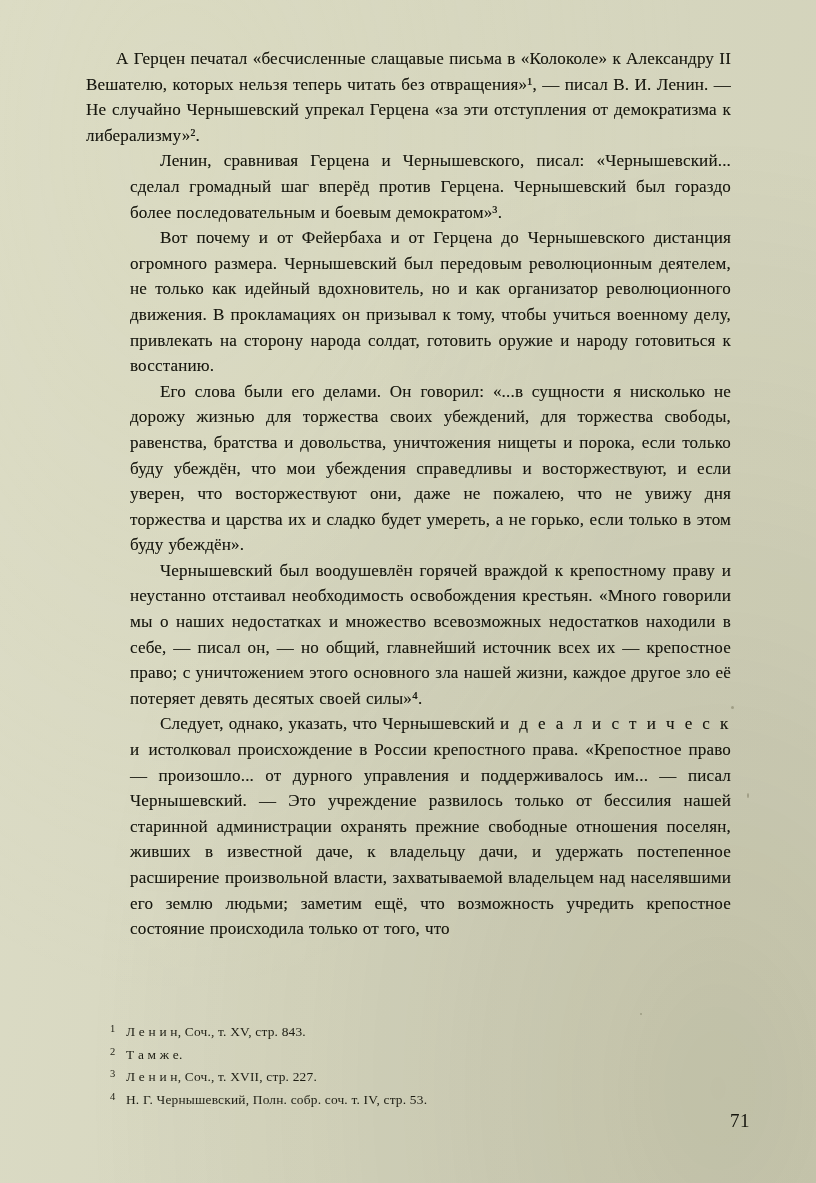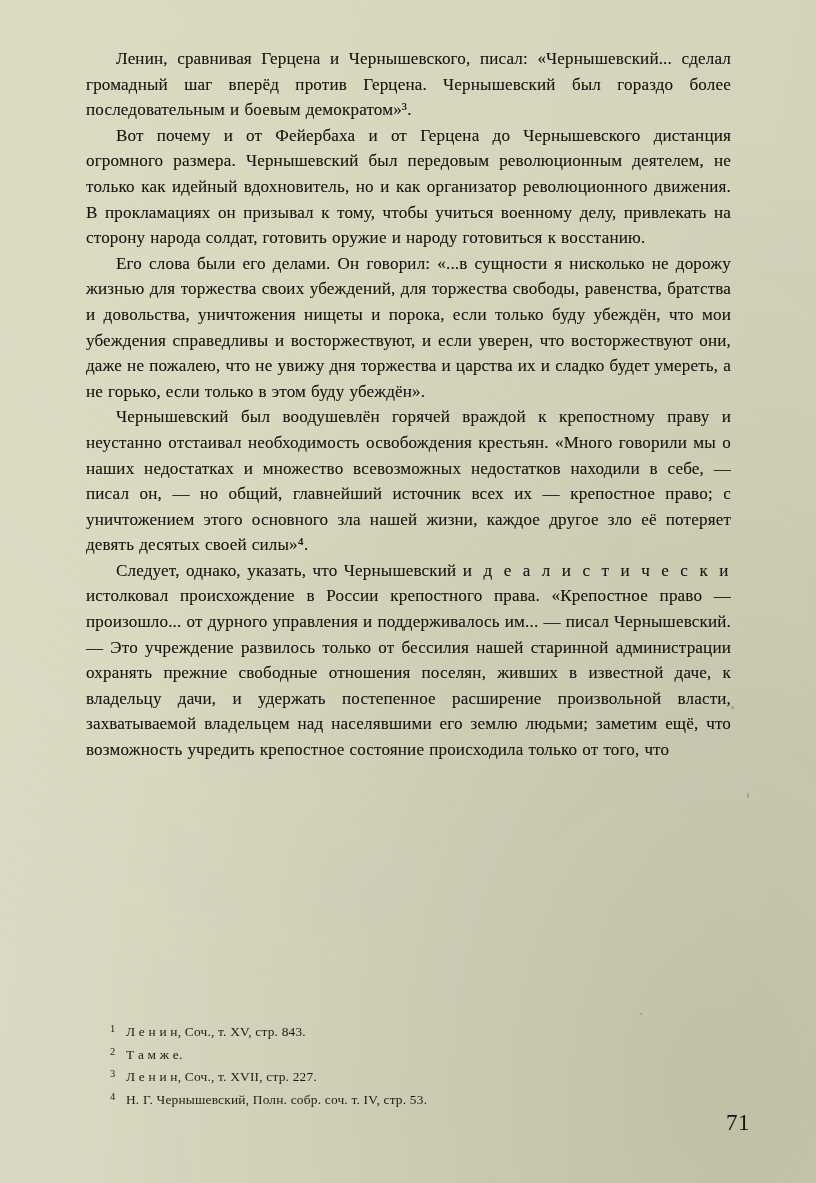--- a/index.html
+++ b/index.html
@@ -44,20 +44,21 @@
     line-height: 25.6px;
     text-align: justify;
     text-indent: 30px;
     letter-spacing: 0.15px;
     word-spacing: 0.6px;
     color: #17170f;
     text-shadow: 0 0 0.6px rgba(20,20,10,0.35);
   }
   p.para + p.para {
     margin-top: 0;
+    margin-left: 44px;
   }
   .footnotes {
     position: absolute;
     left: 110px;
     top: 1021px;
     width: 600px;
   }
   .footnote-row {
     display: flex;
     align-items: baseline;
@@ -78,38 +79,39 @@
     flex: 1 1 auto;
     white-space: nowrap;
   }
   .spaced {
     letter-spacing: 2.6px;
   }
   .page-number {
     position: absolute;
     right: 66px;
     top: 1110px;
-    font-size: 23px;
+    font-size: 19px;
     letter-spacing: 0.5px;
     color: #15150d;
     font-family: "Liberation Serif", serif;
   }
   .speck {
     position: absolute;
     background: rgba(70,66,40,0.30);
     border-radius: 50%;
     pointer-events: none;
   }
 </style>
 </head>
 <body>
 
 <div class="page">
 
   <div class="body-text">
+    <p class="para">А Герцен печатал «бесчисленные слащавые письма в «Колоколе» к Александру II Вешателю, которых нельзя теперь читать без отвращения»¹, — писал В. И. Ленин. — Не случайно Чернышевский упрекал Герцена «за эти отступления от демократизма к либерализму»².</p>
     <p class="para">Ленин, сравнивая Герцена и Чернышевского, писал: «Чернышевский... сделал громадный шаг вперёд против Герцена. Чернышевский был гораздо более последовательным и боевым демократом»³.</p>
     <p class="para">Вот почему и от Фейербаха и от Герцена до Чернышевского дистанция огромного размера. Чернышевский был передовым революционным деятелем, не только как идейный вдохновитель, но и как организатор революционного движения. В прокламациях он призывал к тому, чтобы учиться военному делу, привлекать на сторону народа солдат, готовить оружие и народу готовиться к восстанию.</p>
     <p class="para">Его слова были его делами. Он говорил: «...в сущности я нисколько не дорожу жизнью для торжества своих убеждений, для торжества свободы, равенства, братства и довольства, уничтожения нищеты и порока, если только буду убеждён, что мои убеждения справедливы и восторжествуют, и если уверен, что восторжествуют они, даже не пожалею, что не увижу дня торжества и царства их и сладко будет умереть, а не горько, если только в этом буду убеждён».</p>
     <p class="para">Чернышевский был воодушевлён горячей враждой к крепостному праву и неустанно отстаивал необходимость освобождения крестьян. «Много говорили мы о наших недостатках и множество всевозможных недостатков находили в себе, — писал он, — но общий, главнейший источник всех их — крепостное право; с уничтожением этого основного зла нашей жизни, каждое другое зло её потеряет девять десятых своей силы»⁴.</p>
     <p class="para"><span>Следует, однако, указать, что Чернышевский </span><span class="spaced">и д е а л и с т и ч е с к и</span><span> истолковал происхождение в России крепостного права. «Крепостное право — произошло... от дурного управления и поддерживалось им... — писал  Чернышевский. — Это  учреждение развилось только от бессилия нашей старинной администрации охранять прежние свободные отношения поселян, живших в известной даче, к владельцу дачи, и удержать постепенное расширение произвольной власти, захватываемой владельцем над населявшими его землю людьми; заметим ещё, что возможность учредить крепостное состояние происходила только от того, что</span></p>
   </div>
 
   <div class="footnotes">
     <div class="footnote-row">
       <span class="footnote-mark">1</span>

